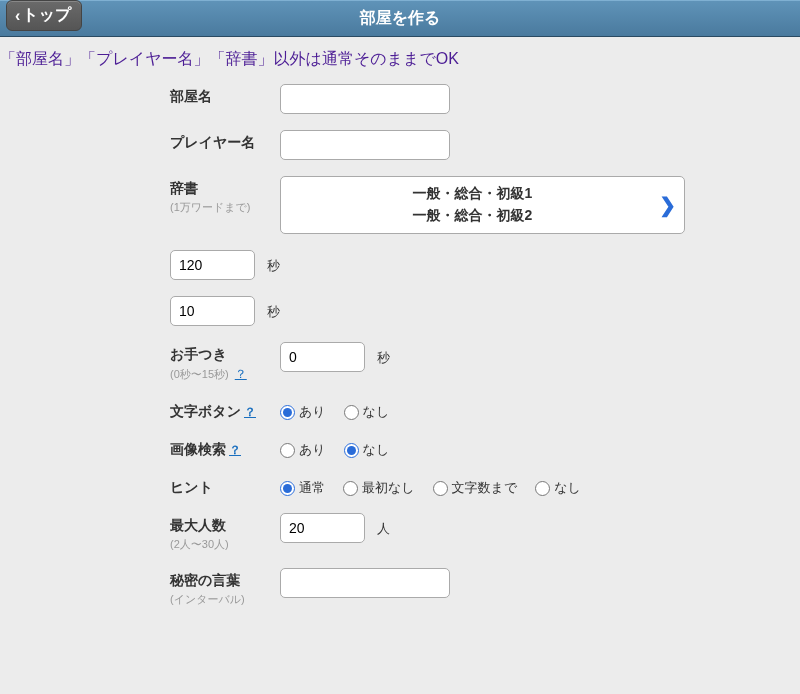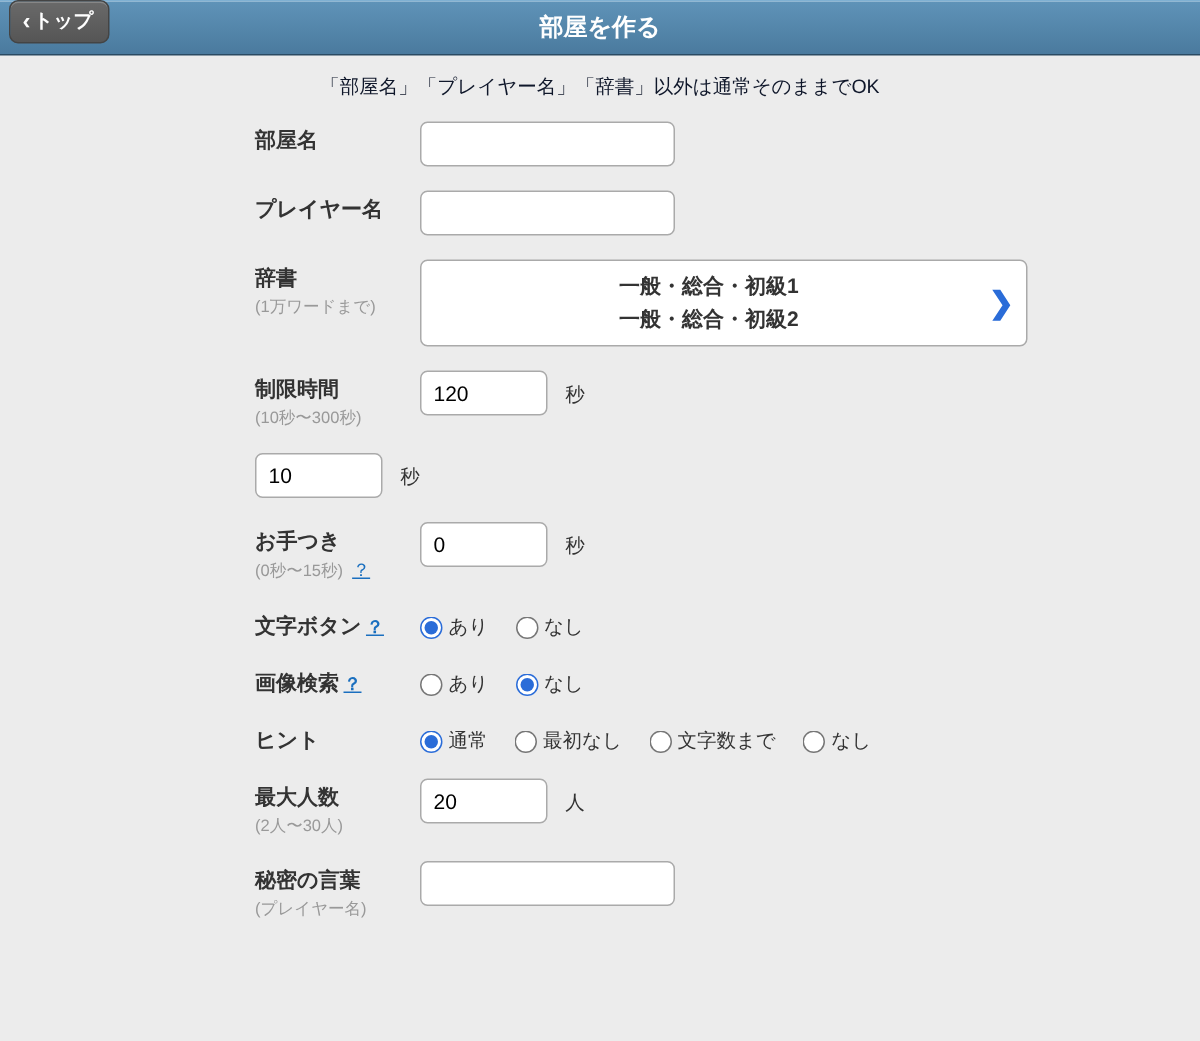--- a/index.html
+++ b/index.html
@@ -22,36 +22,36 @@
 }
 .top-button {
   position: absolute;
   left: 6px;
   top: -1px;
   background: linear-gradient(#6a6a6a, #555);
   color: #fff;
   border: 1px solid #444;
   border-radius: 6px;
   padding: 4px 10px 4px 8px;
-  font-size: 13px;
+  font-size: 16px;
   font-weight: bold;
   cursor: pointer;
   box-shadow: inset 0 1px 0 rgba(255,255,255,0.2);
 }
 .top-button::before {
   content: "‹";
   font-size: 16px;
   font-weight: bold;
   margin-right: 2px;
   vertical-align: -1px;
 }
 .hint-line {
-  text-align: center;
-  color: #0f172a;
-  font-size: 13px;
+  text-align: left;
+  color: #4c1d95;
+  font-size: 16px;
   margin: 12px 0 14px;
 }
 .form {
   width: 460px;
   margin: 0 auto;
 }
 .row {
   display: flex;
   align-items: flex-start;
   margin-bottom: 16px;
@@ -179,24 +179,20 @@
       <div class="dict-box">
         <div class="dict-item">一般・総合・初級1</div>
         <div class="dict-item">一般・総合・初級2</div>
         <span class="dict-chevron">❯</span>
       </div>
     </div>
   </div>
 
 
   <div class="row">
-    <div class="label">
-      <div class="label-main">制限時間</div>
-      <div class="label-sub">(10秒〜300秒)</div>
-    </div>
     <div class="field">
       <input type="text" class="narrow" value="120" style="">
       <span class="unit">秒</span>
     </div>
   </div>
 
   <div class="row">
     <div class="field">
       <input type="text" class="narrow" value="10" style="">
       <span class="unit">秒</span>
@@ -277,18 +273,18 @@
     </div>
     <div class="field">
       <input type="text" class="narrow" value="20" style="">
       <span class="unit">人</span>
     </div>
   </div>
 
   <div class="row">
     <div class="label">
       <div class="label-main">秘密の言葉</div>
-      <div class="label-sub">(プレイヤー名)</div>
+      <div class="label-sub">(インターバル)</div>
     </div>
     <div class="field"><input type="text" value="" style=""></div>
   </div>
 
 </div>
 
 </body></html>

